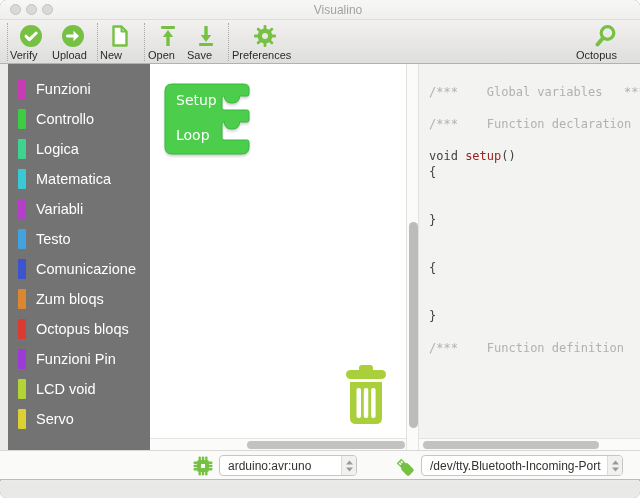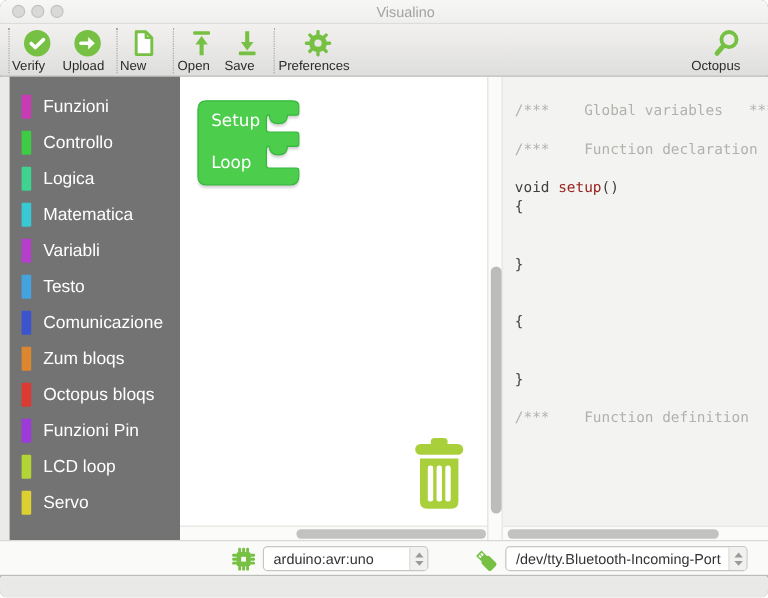--- a/index.html
+++ b/index.html
@@ -212,21 +212,21 @@
         <div class="sidebar-item">
         <span class="chip" style="background: rgb(220, 59, 51);"></span>
         <span class="sidebar-label">Octopus bloqs</span>
       </div>
         <div class="sidebar-item">
         <span class="chip" style="background: rgb(156, 58, 218);"></span>
         <span class="sidebar-label">Funzioni Pin</span>
       </div>
         <div class="sidebar-item">
         <span class="chip" style="background: rgb(178, 212, 52);"></span>
-        <span class="sidebar-label">LCD loop</span>
+        <span class="sidebar-label">LCD void</span>
       </div>
         <div class="sidebar-item">
         <span class="chip" style="background: rgb(221, 208, 51);"></span>
         <span class="sidebar-label">Servo</span>
       </div>
       </div>
 
     <div class="canvas">
       <svg class="block-svg" width="88" height="72" viewBox="0 0 88 72">
         <path d="M 8 1

